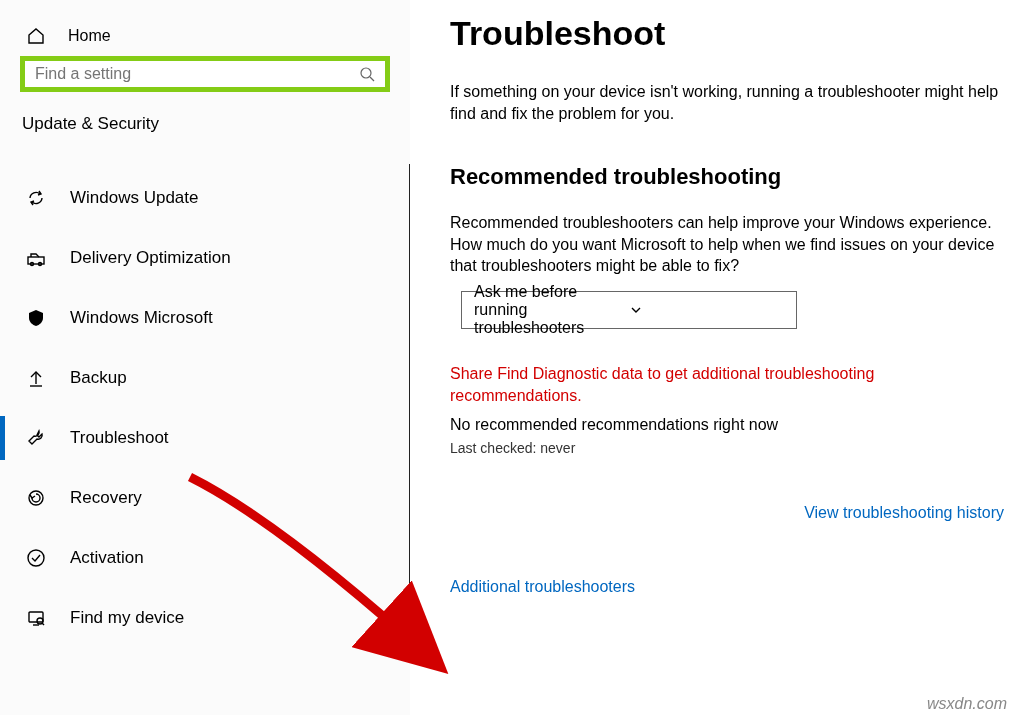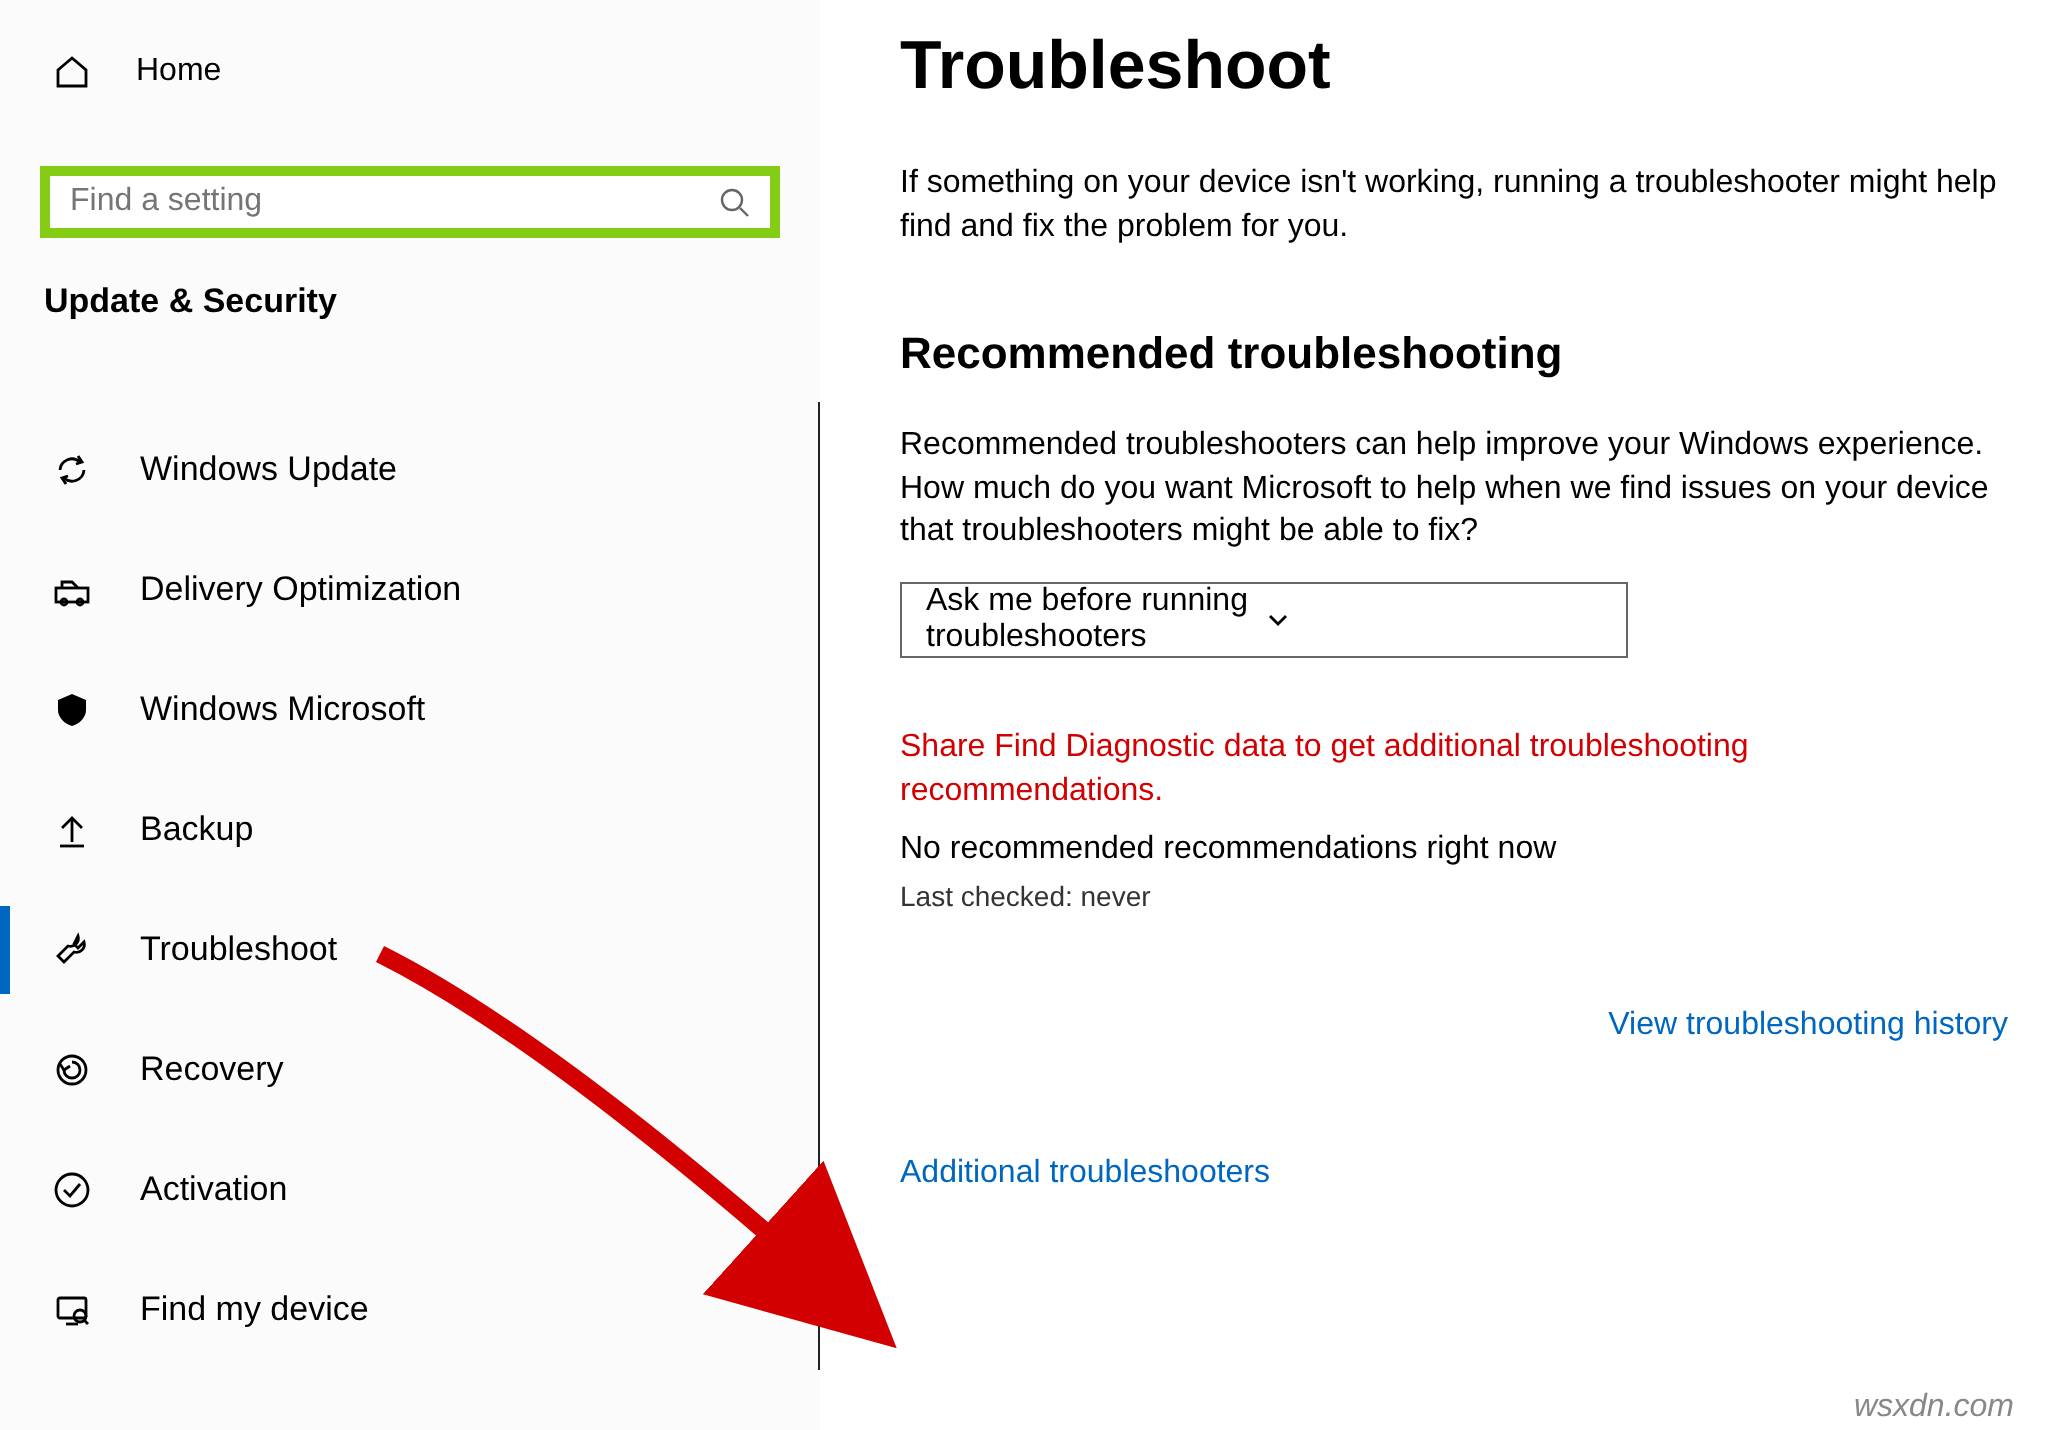--- a/index.html
+++ b/index.html
@@ -1,35 +1,35 @@
 <!DOCTYPE html>
 <html><head>
 <meta charset="utf-8">
 <style>
 * { margin: 0; padding: 0; box-sizing: border-box; font-family: "Segoe UI", Arial, sans-serif; }
 body { background: #fff; width: 1024px; height: 715px; overflow: hidden; position: relative; }
 .sidebar { width: 410px; height: 715px; float: left; padding: 20px 0 0 0; background: #fbfbfb; }
-.home-row { display: flex; align-items: center; padding: 6px 0 6px 26px; margin-bottom: 31px; }
+.home-row { display: flex; align-items: center; padding: 6px 0 6px 26px; margin-bottom: 4px; }
 .home-row .icon { width: 20px; height: 20px; margin-right: 22px; }
 .home-row span { font-size: 16px; color: #000; }
 .search-box { margin: 0 20px 22px 20px; border: 5px solid #84cc16; height: 36px; display: flex; align-items: center; padding: 0 10px; background: #fff; }
 .search-box input { flex: 1; border: none; outline: none; font-size: 16px; color: #555; background: transparent; }
 .search-box .sicon { width: 16px; height: 16px; opacity: .6; }
-.section-title { font-weight: 700; font-size: 17px; padding: 0 0 0 22px; margin-bottom: 40px; color: #000; }
+.section-title { font-weight: 400; font-size: 17px; padding: 0 0 0 22px; margin-bottom: 30px; color: #000; }
 .nav { border-right: 1px solid #222; padding-top: 4px; }
 .nav-item { display: flex; align-items: center; height: 60px; padding-left: 26px; cursor: pointer; position: relative; }
 .nav-item .icon { width: 20px; height: 20px; margin-right: 24px; display:flex;align-items:center;justify-content:center; }
 .nav-item span { font-size: 17px; color: #000; }
 .nav-item.active::before { content: ""; position: absolute; left: 0; top: 8px; bottom: 8px; width: 5px; background: #0067c0; }
 .main { margin-left: 410px; padding: 14px 20px 0 40px; }
 .main h1 { font-size: 34px; font-weight: 600; margin-bottom: 28px; }
 .main p { font-size: 16px; color: #000; line-height: 1.35; margin-bottom: 40px; max-width: 560px; }
 .main h2 { font-size: 22px; font-weight: 600; margin-bottom: 22px; }
 .main .p2 { font-size: 16px; color: #000; line-height: 1.35; margin-bottom: 14px; max-width: 560px; }
-.dropdown { border: 1px solid #666; height: 38px; width: 364px; display: flex; align-items: center; padding: 0 12px; margin-bottom: 34px; cursor: pointer; }
+.dropdown { border: 1px solid #666; height: 38px; width: 336px; display: flex; align-items: center; padding: 0 12px; margin-bottom: 34px; cursor: pointer; margin-left: 11px; }
 .dropdown span { flex: 1; font-size: 16px; }
 .dropdown .chev { width: 14px; height: 14px; }
 .warn { color: #d20000; font-size: 16px; line-height: 1.35; margin-bottom: 10px; max-width: 560px; }
 .norec { font-size: 16px; margin-bottom: 6px; }
 .lastchecked { font-size: 14px; color: #333; margin-bottom: 48px; }
 .link { color: #0067c0; font-size: 16px; display: block; margin-bottom: 56px; cursor: pointer; text-align: right; }
 .link2 { color: #0067c0; font-size: 16px; display: block; cursor: pointer; }
 .arrow-svg { position: absolute; left: 180px; top: 462px; width: 290px; height: 220px; pointer-events: none; }
 .watermark { position: absolute; right: 17px; bottom: 2px; font-size: 16px; color: #888; font-style: italic; }
 svg { display: block; }

